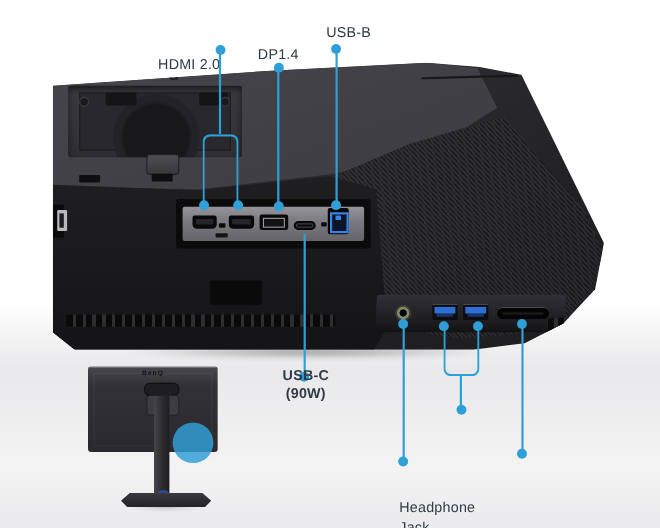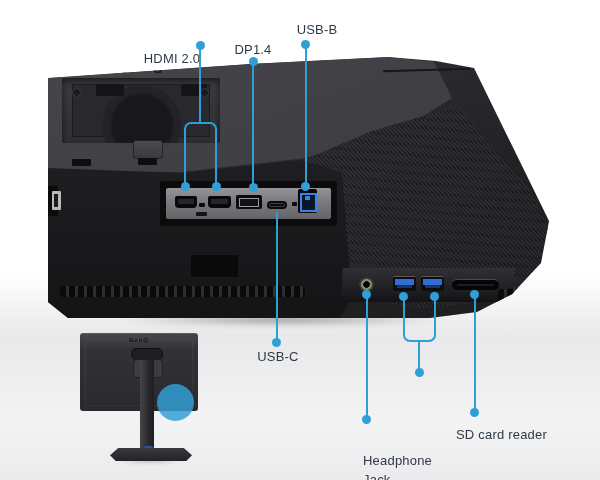--- a/index.html
+++ b/index.html
@@ -172,36 +172,36 @@
   <div class="vline" style="left:252px;top:60px;height:126px;"></div>
   <div class="dot" style="left:249px;top:183px;"></div>
 
   <div class="lbl ctr" style="left:267px;top:21px;width:100px;">USB-B</div>
   <div class="dot" style="left:301px;top:40px;"></div>
   <div class="vline" style="left:305px;top:44px;height:142px;"></div>
   <div class="dot" style="left:301px;top:182px;"></div>
 
   <div class="vline" style="left:276px;top:212px;height:130px;"></div>
   <div class="dot" style="left:272px;top:338px;"></div>
-  <div class="lbl ctr" style="left:228px;top:348px;width:100px;">
+  <div class="lbl ctr" style="left:228px;top:332px;width:100px;font-weight:bold;">
     <div>USB-C</div>
+    <div>(90W)</div>
   </div>
 
   <div class="dot" style="left:362px;top:290px;"></div>
   <div class="vline" style="left:366px;top:294px;height:126px;"></div>
   <div class="dot" style="left:362px;top:415px;"></div>
   <div class="lbl" style="left:363px;top:452px;line-height:18.5px;">
     <div>Headphone</div>
     <div>Jack</div>
   </div>
 
   <div class="dot" style="left:399px;top:292px;"></div>
   <div class="dot" style="left:430px;top:292px;"></div>
   <div class="bracket-up" style="left:403px;top:296px;width:29px;height:44px;"></div>
   <div class="vline" style="left:418px;top:340px;height:31px;"></div>
   <div class="dot" style="left:415px;top:368px;"></div>
 
   <div class="dot" style="left:470px;top:290px;"></div>
   <div class="vline" style="left:474px;top:294px;height:119px;"></div>
   <div class="dot" style="left:470px;top:408px;"></div>
-  <div class="lbl" style="left:456px;top:426px;">SD card reader</div>
 
 </div>
 
 </body></html>

